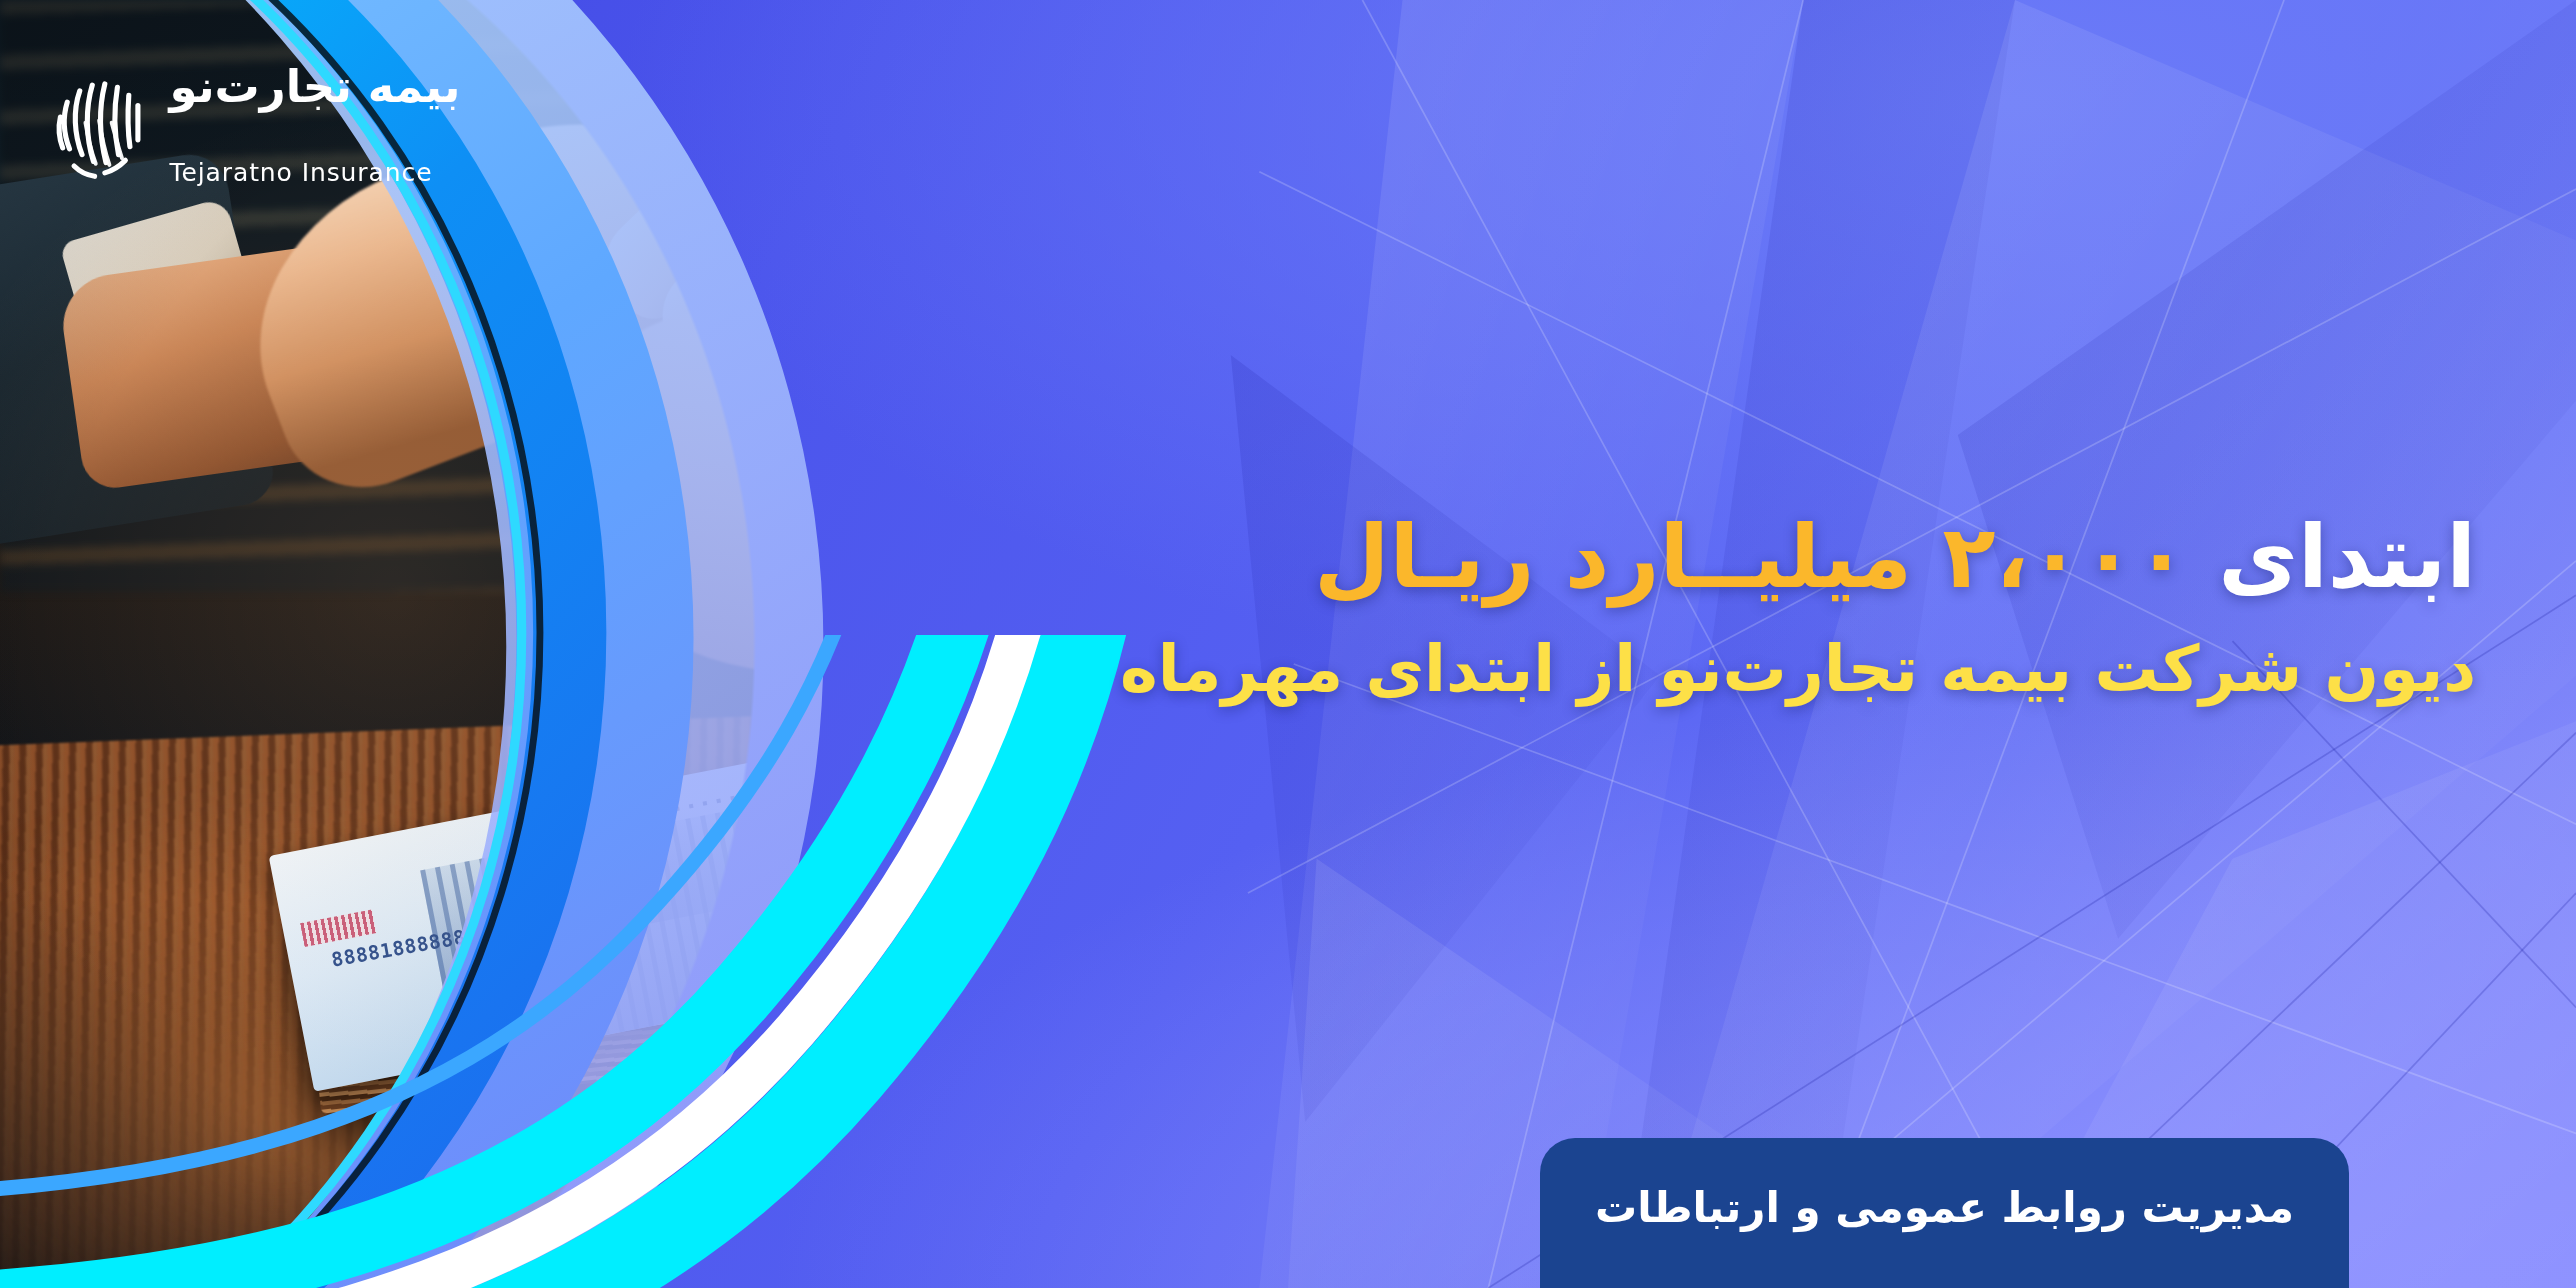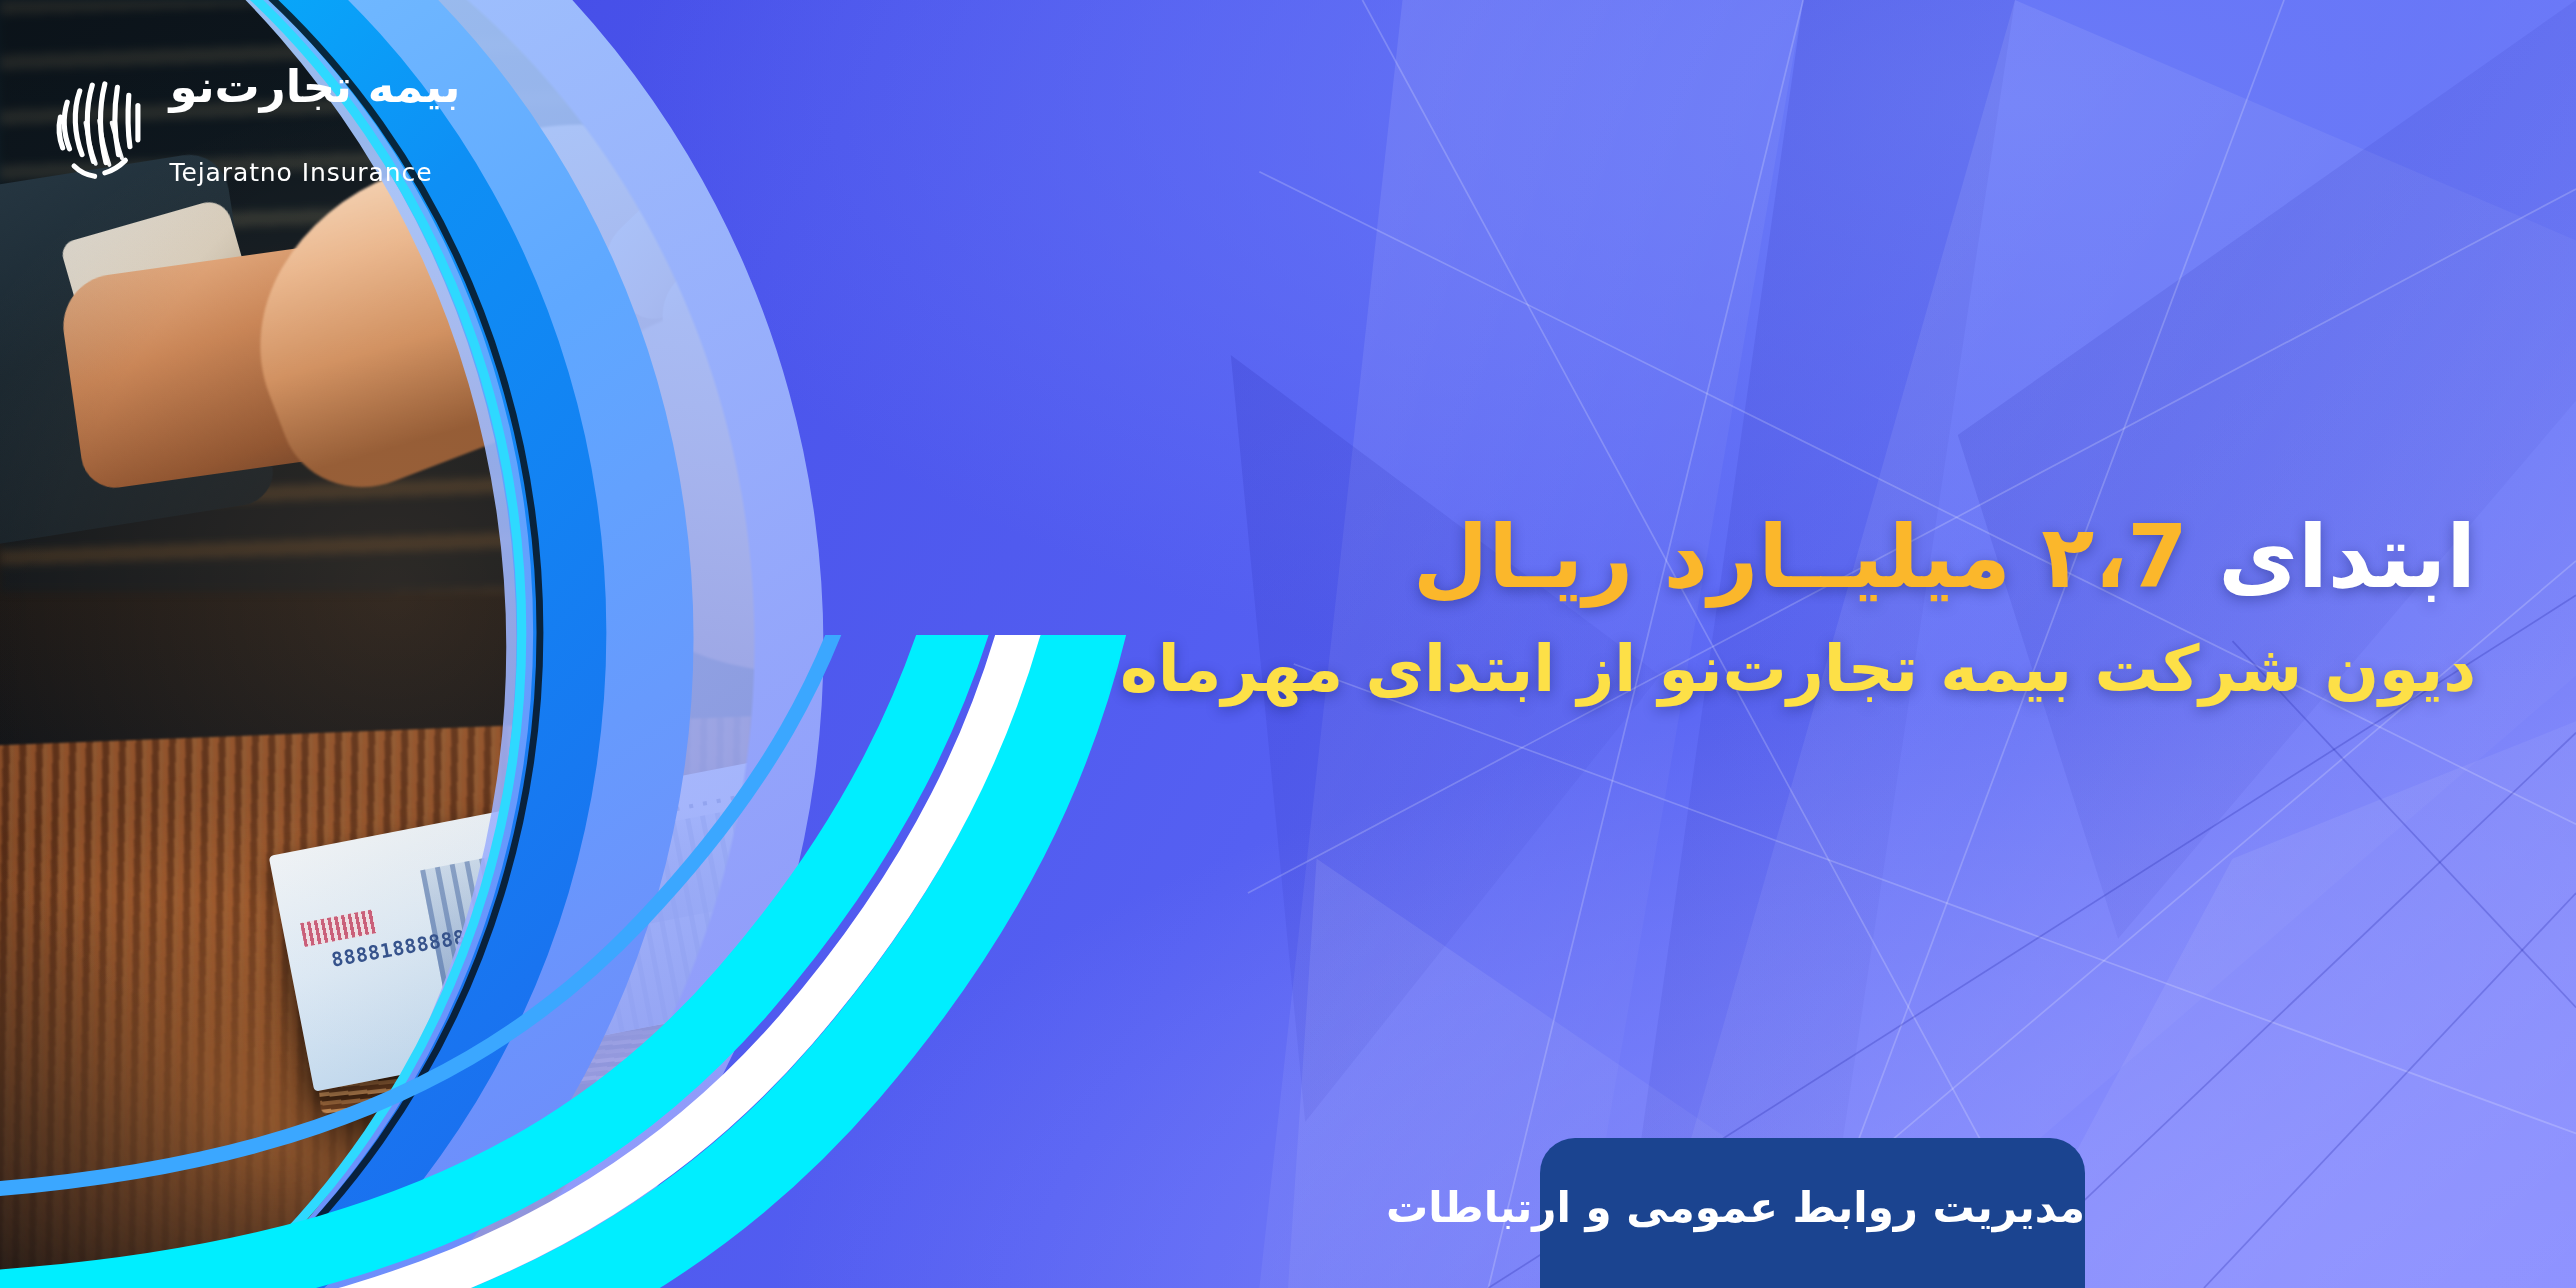--- a/index.html
+++ b/index.html
@@ -232,24 +232,24 @@
   .hl-accent{color:#FBB72B;}
   .hl-line2{
     font:700 64px/1.3 "DejaVu Sans", sans-serif;
     color:#fde047; white-space:nowrap; margin-top:16px;
     text-shadow:0 3.4px 12.6px rgba(12,20,90,.38);
   }
 
   
   .badge{
     position:absolute; left:1540px; bottom:0;
-    width:545px; height:150px;
+    width:809px; height:150px;
     background:#1B4490;
     border-radius:35px 35px 0 0;
-    display:flex; align-items:center; justify-content:flex-start;
+    display:flex; align-items:center; justify-content:center;
     direction:rtl;
     margin-top:20px;
   }
   .badge-text{
     font:700 42px/1 "DejaVu Sans", sans-serif;
     color:#ffffff; white-space:nowrap; padding-bottom:9.2px;
   }
 </style>
 </head>
 <body>
@@ -398,21 +398,21 @@
     </span>
     <span class="logo-text">
       <span class="logo-fa">بیمه تجارت‌نو</span>
       <span class="logo-en">Tejaratno Insurance</span>
     </span>
   </div>
 
   <div class="headline">
     <div class="hl-line1">
       <span>ابتدای</span>
-      <span class="hl-accent">۲،7 میلیــارد ریـال</span>
+      <span class="hl-accent">۲،۰۰۰ میلیــارد ریـال</span>
     </div>
     <div class="hl-line2">دیون شرکت بیمه تجارت‌نو از ابتدای مهرماه</div>
   </div>
 
   <div class="badge">
     <span class="badge-text">مدیریت روابط عمومی و ارتباطات</span>
   </div>
 
 </div>
 

